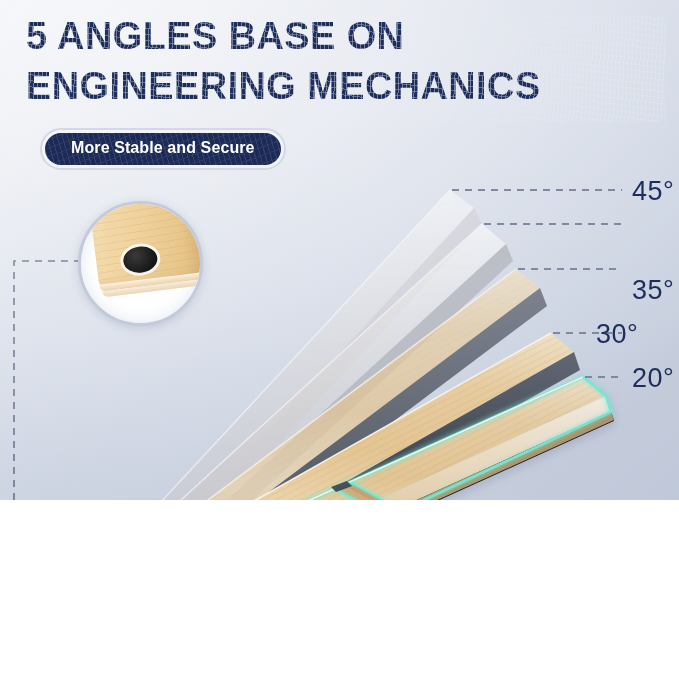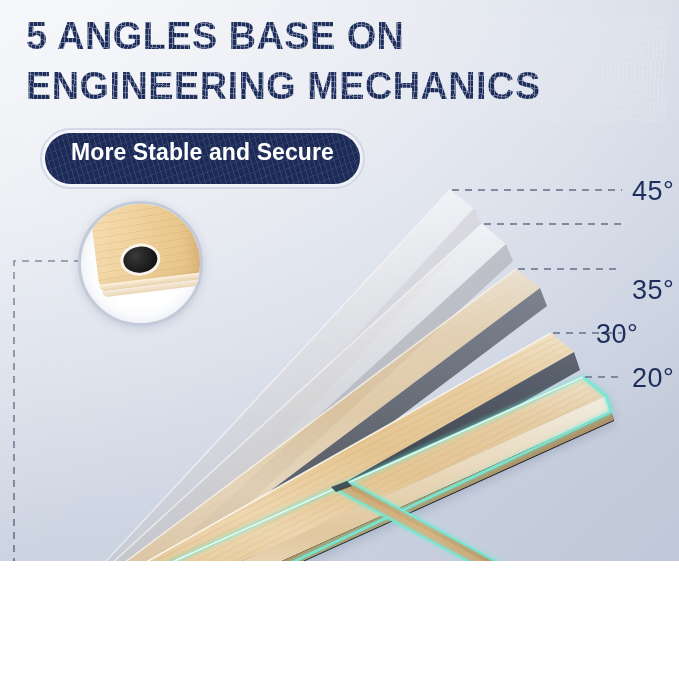--- a/index.html
+++ b/index.html
@@ -4,21 +4,21 @@
 <title>5 Angles Base Product Infographic</title>
 <style>
   html, body {
     margin: 0;
     padding: 0;
     background: #ffffff;
   }
   #stage {
     position: relative;
     width: 679px;
-    height: 561px;
+    height: 500px;
     overflow: hidden;
     font-family: "Liberation Sans", sans-serif;
     background:
       radial-gradient(120% 95% at 18% 4%, #eef0f5 0%, #e7eaf1 34%, #dde2ec 62%, #ccd3e1 100%);
   }
   
   .bg-sheen {
     position: absolute;
     inset: 0;
     background: linear-gradient(138deg,
@@ -72,24 +72,24 @@
   .badge-outer {
     border: 2px solid #d2d8e6;
     border-radius: 40px;
     padding: 3px;
     display: inline-block;
     background: rgba(255,255,255,0.35);
   }
   .badge {
     background: #1b2a57;
     color: #ffffff;
-    font-size: 23px;
+    font-size: 16px;
     font-weight: 600;
     border-radius: 36px;
-    padding: 6px 26px 18px 26px;
+    padding: 6px 26px 8px 26px;
     white-space: nowrap;
     letter-spacing: 0.1px;
     position: relative;
     overflow: hidden;
     text-align: center;
   }
   .badge::after {
     content: "";
     position: absolute;
     inset: 0;

